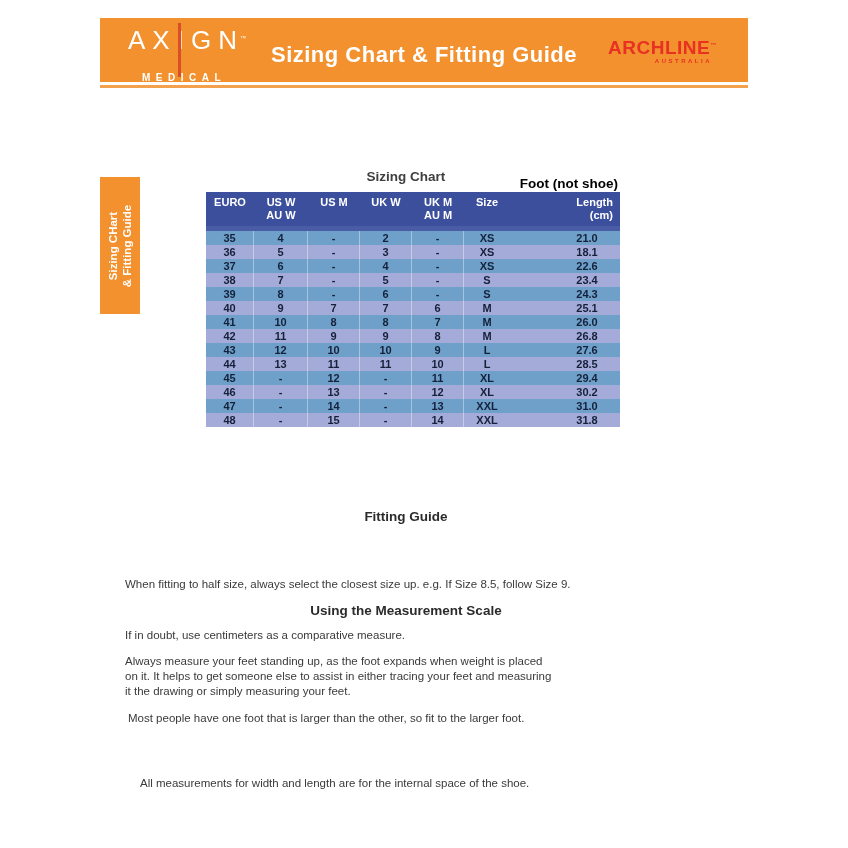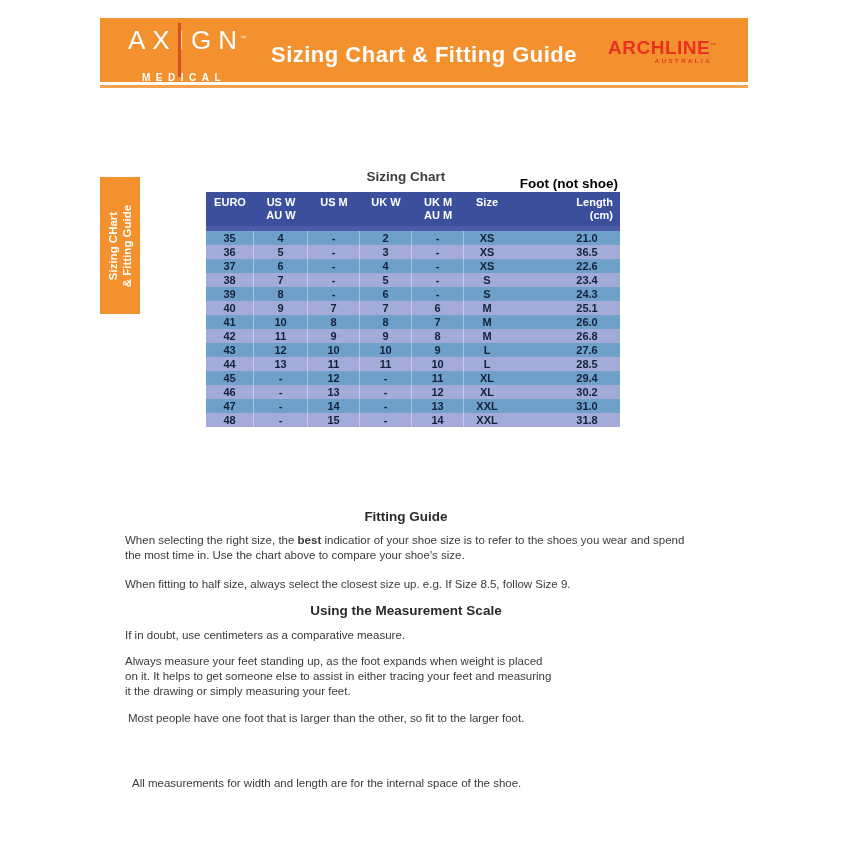--- a/index.html
+++ b/index.html
@@ -122,21 +122,21 @@
           <div class="tc">21.0</div>
         </div>
         <div class="trow drow alt">
           <div class="tc">36</div>
           <div class="tc">5</div>
           <div class="tc">-</div>
           <div class="tc">3</div>
           <div class="tc">-</div>
           <div class="tc">XS</div>
           <div class="tc"></div>
-          <div class="tc">36.5</div>
+          <div class="tc">18.1</div>
         </div>
         <div class="trow drow">
           <div class="tc">37</div>
           <div class="tc">6</div>
           <div class="tc">-</div>
           <div class="tc">4</div>
           <div class="tc">-</div>
           <div class="tc">XS</div>
           <div class="tc"></div>
           <div class="tc">22.6</div>
@@ -248,26 +248,24 @@
           <div class="tc">-</div>
           <div class="tc">14</div>
           <div class="tc">XXL</div>
           <div class="tc"></div>
           <div class="tc">31.8</div>
         </div>
       </div>
   </div>
 
   <div class="sec-title" style="top:509px;">Fitting Guide</div>
-  <div class="para" style="left:125px; top:533px; width:592px;"><span>When selecting the right size, the </span><b>best</b><span> indicatior of your shoe size is to refer to the shoes you wear and spend
-the most time in. Use the chart above to compare your shoe's size.</span></div>
   <div class="para" style="left:125px; top:577px; width:592px;">When fitting to half size, always select the closest size up. e.g. If Size 8.5, follow Size 9.</div>
 
   <div class="sec-title" style="top:603px;">Using the Measurement Scale</div>
   <div class="para" style="left:125px; top:654px; width:460px;">Always measure your feet standing up, as the foot expands when weight is placed
 on it. It helps to get someone else to assist in either tracing your feet and measuring
 it the drawing or simply measuring your feet.</div>
   <div class="para" style="left:125px; top:628px; width:500px;">If in doubt, use centimeters as a comparative measure.</div>
   <div class="para" style="left:128px; top:711px; width:470px;">Most people have one foot that is larger than the other, so fit to the larger foot.</div>
-  <div class="para" style="left:132px; top:776px; width:480px;">All measurements for width and length are for the internal space of the shoe.</div>
+  <div class="para" style="left:140px; top:776px; width:480px;">All measurements for width and length are for the internal space of the shoe.</div>
 
 
 </div>
 
 </body></html>

